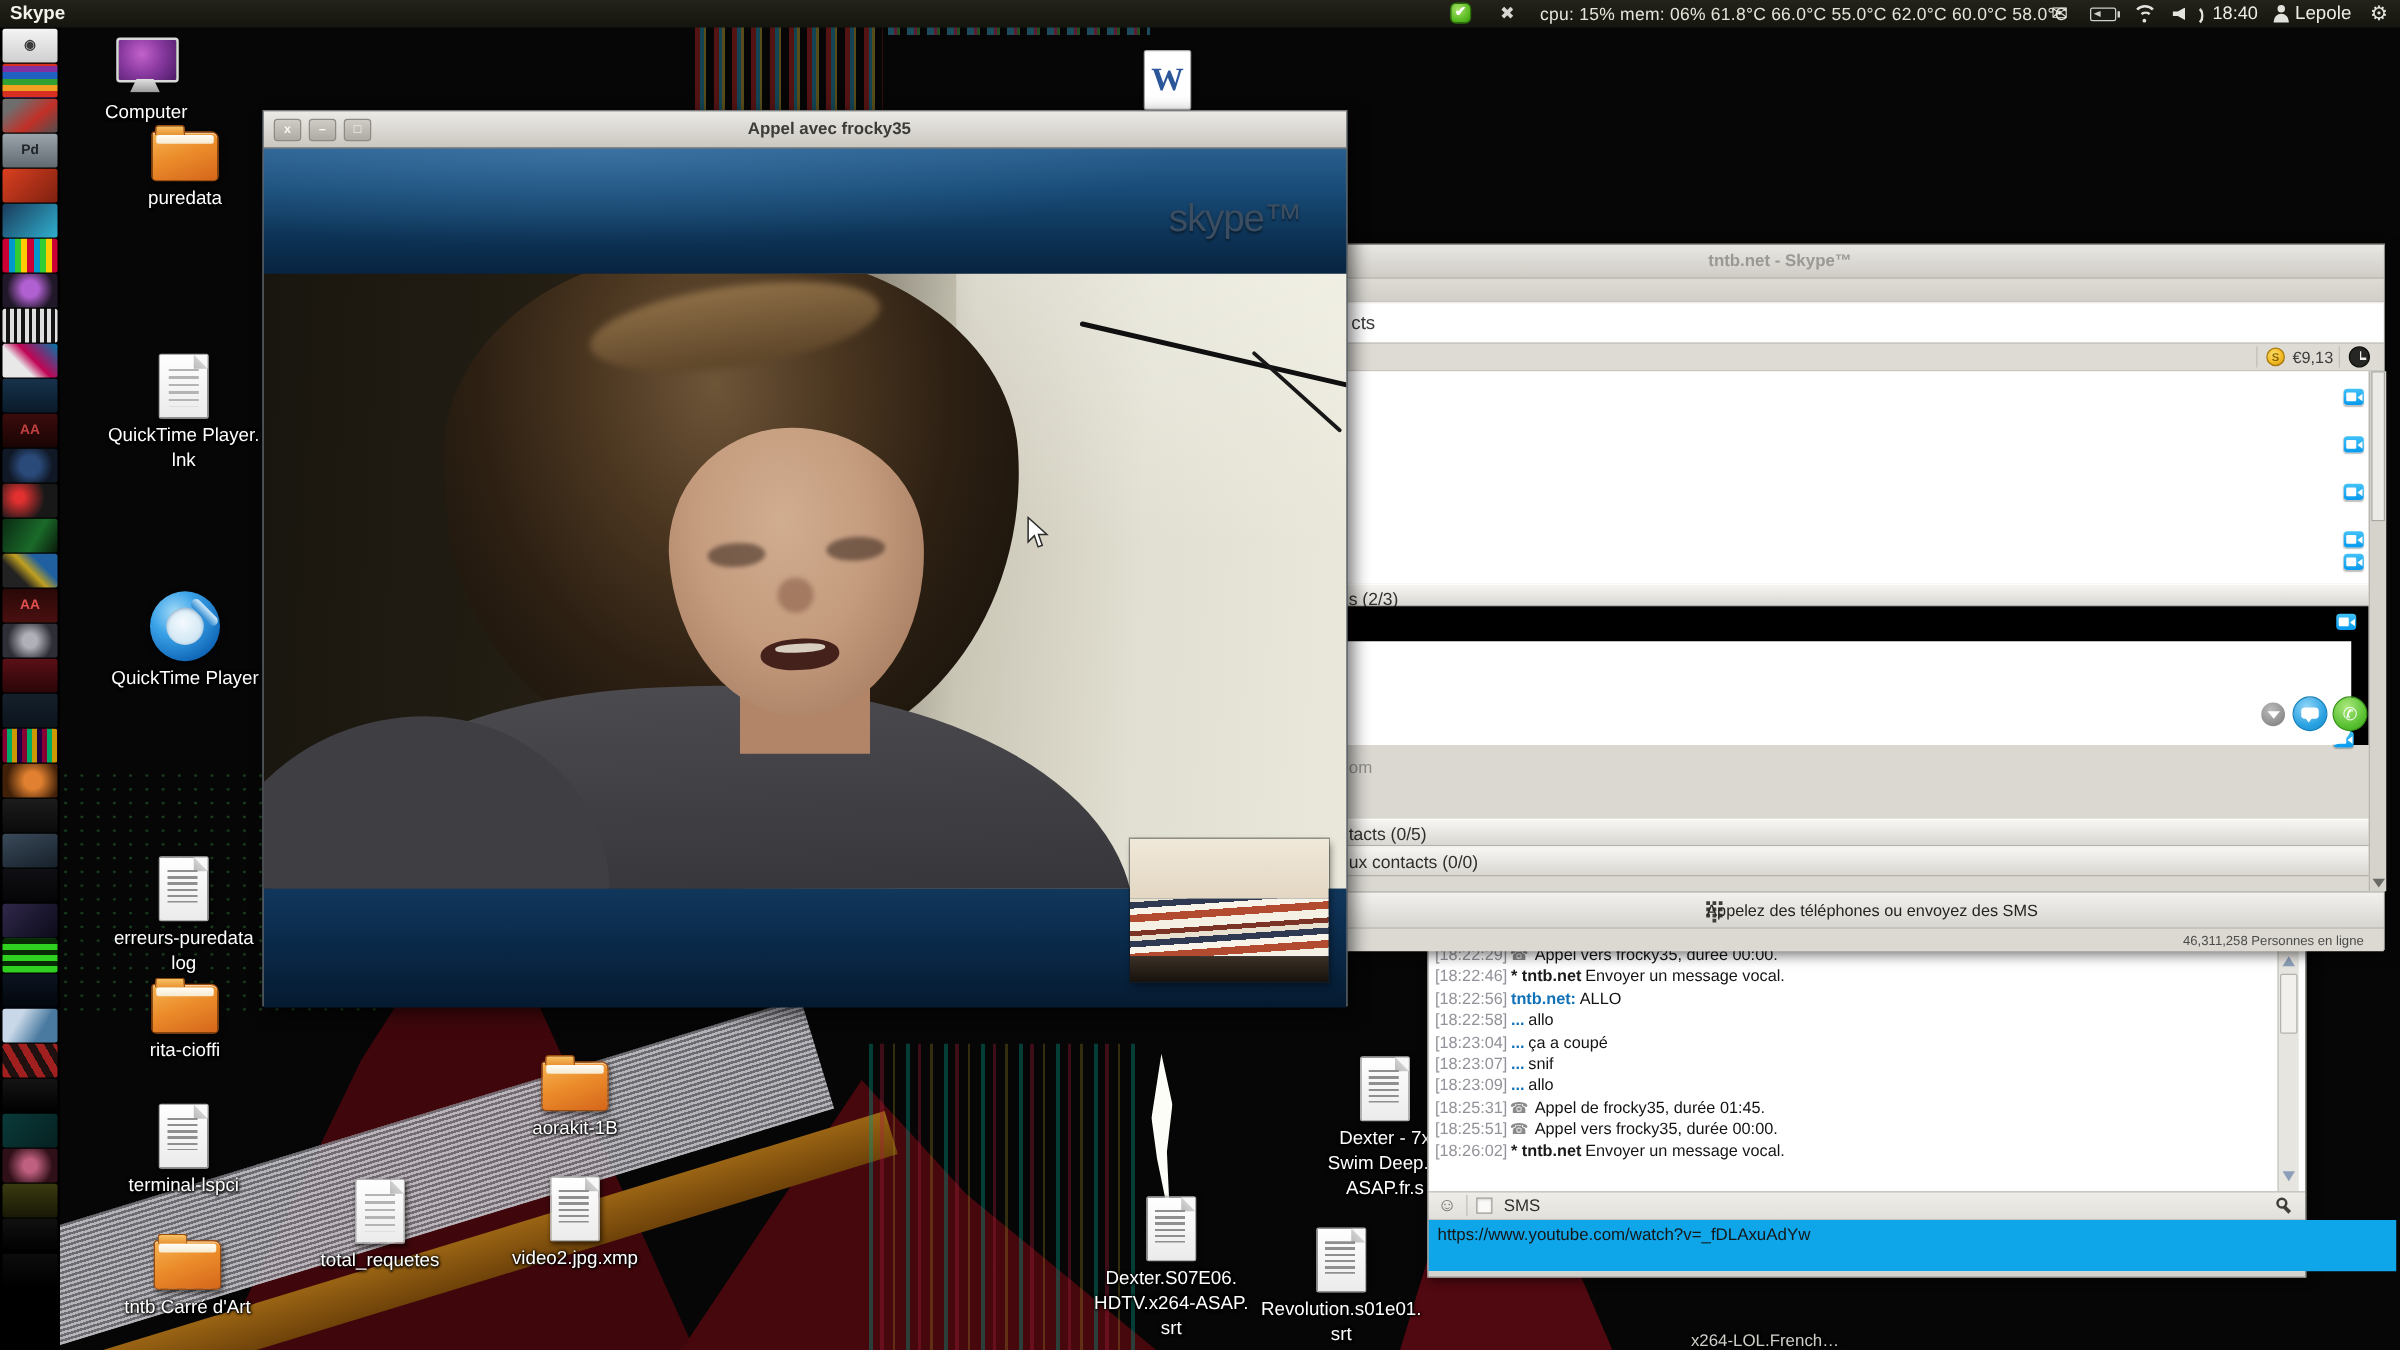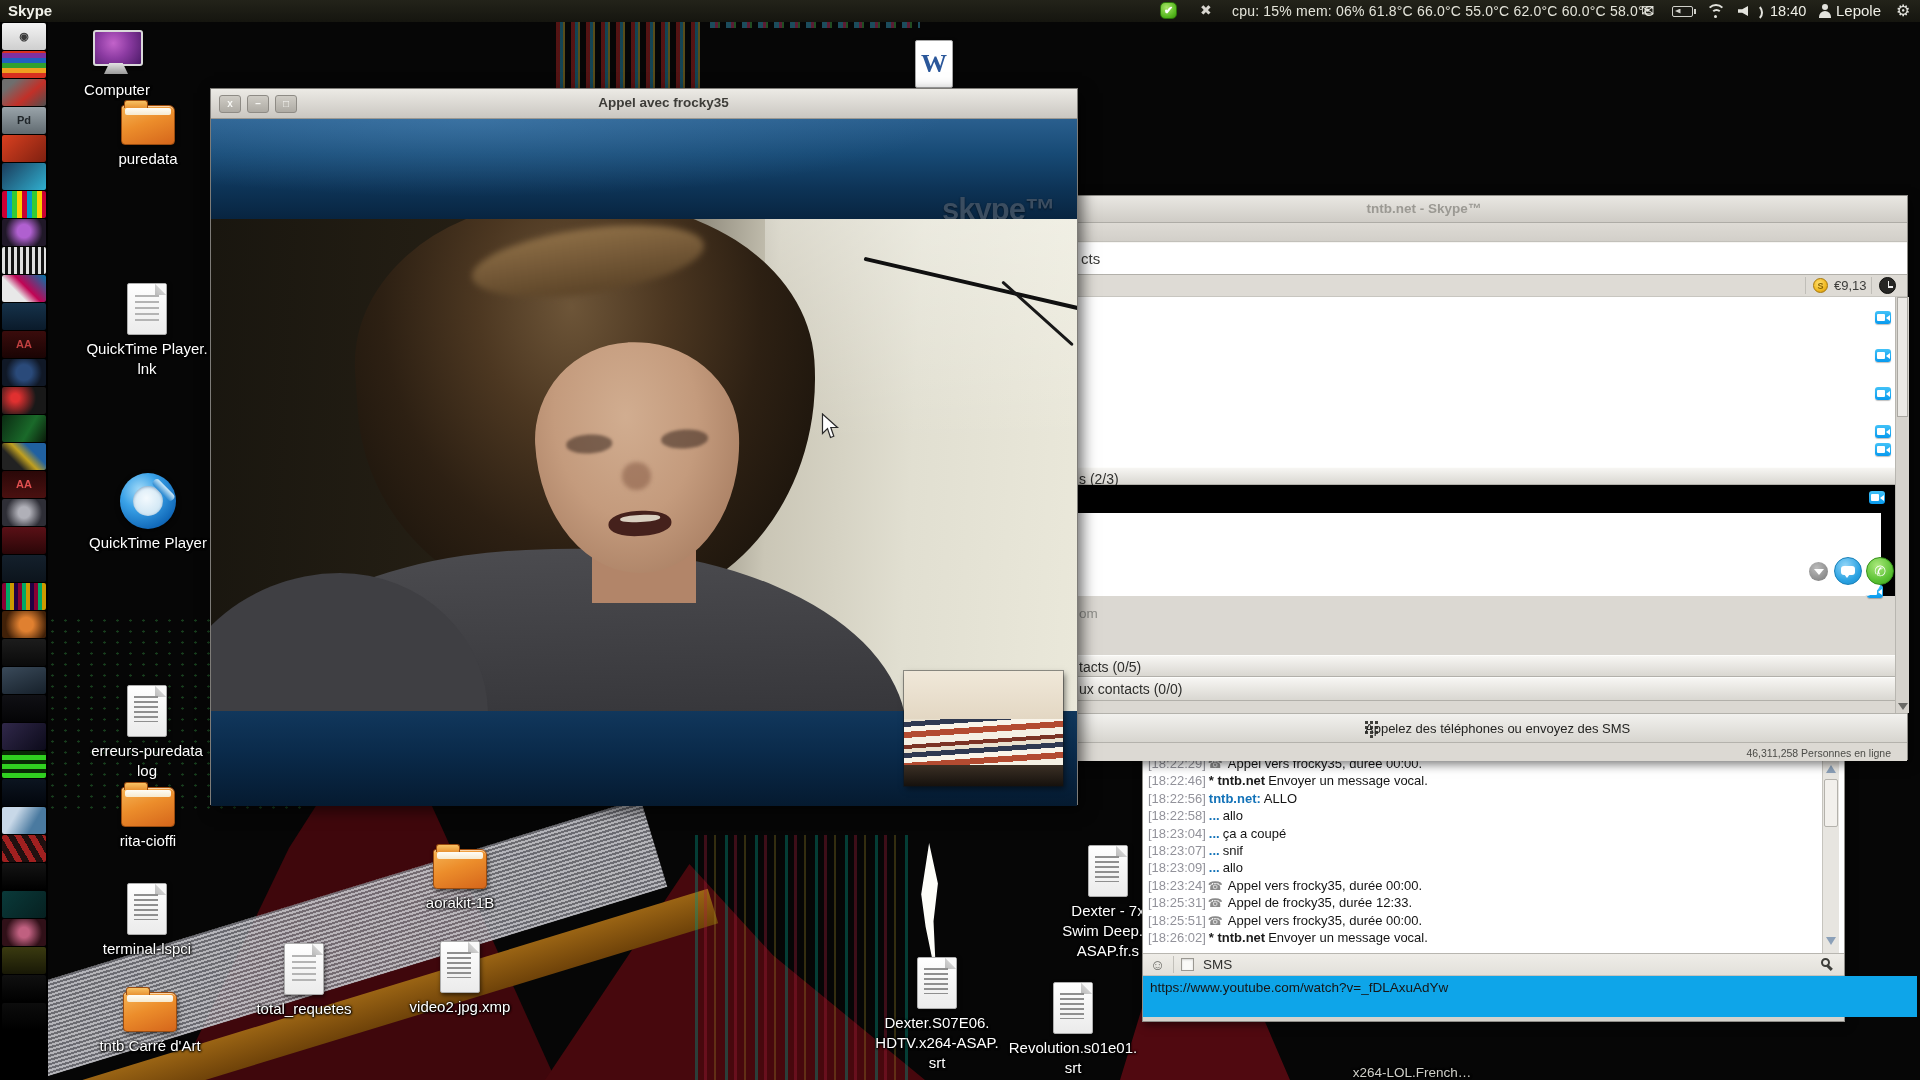--- a/index.html
+++ b/index.html
@@ -222,22 +222,22 @@
   .wbtn { position:absolute; top:6px; width:22px; height:18px; border:1px solid #8e8b85; border-radius:3px;
           background:linear-gradient(#cfccc5,#aeaba4); color:#f7f7f4; font-size:10px; font-weight:bold;
           text-align:center; line-height:16px; }
   .wbtn.b1 { left:8px; } .wbtn.b2 { left:36px; } .wbtn.b3 { left:64px; }
   .band { position:absolute; left:0; width:100%; }
   .b-top { top:30px; height:100px;
            background:radial-gradient(ellipse at 30% 0%, rgba(90,150,200,.35), rgba(0,0,0,0) 55%),
                       linear-gradient(180deg,#2a5f8e 0%,#174a75 35%,#0d3356 70%,#082440 100%); }
   .b-bot { top:622px; height:95px;
            background:linear-gradient(180deg,#11375c 0%,#0a2a4a 45%,#051a30 100%); }
-  .sklogo { position:absolute; right:22px; top:38px; font-size:31px; font-weight:bold; letter-spacing:-1px;
-            color:#3b4d60; text-shadow:0 1px 2px rgba(0,0,0,.5);margin-top:35px; }
+  .sklogo { position:absolute; right:36px; top:38px; font-size:31px; font-weight:normal; letter-spacing:-1px;
+            color:#3b4d60; text-shadow:0 1px 2px rgba(0,0,0,.5); }
   .video { position:absolute; left:0; top:130px; width:866px; height:492px; overflow:hidden;
            background:linear-gradient(93deg,#19160f 0%,#251f14 30%,#3d3526 44%,#8b8678 54%,#cac6b6 64%,#e1dfd1 80%,#eae8da 100%); }
   .v-wallhi { position:absolute; right:0; top:0; width:36%; height:45%;
            background:linear-gradient(180deg, rgba(255,255,250,.35), rgba(255,255,250,0)); }
   .v-hair { position:absolute; left:17%; top:-4%; width:53%; height:84%;
            background:radial-gradient(ellipse at 48% 26%,#6d5538 0%,#4c3721 28%,#2d2013 56%,#1e160d 78%);
            border-radius:45% 55% 48% 52% / 40% 45% 60% 55%; transform:rotate(-4deg); }
   .v-hairhi { position:absolute; left:30%; top:2%; width:27%; height:13%; filter:blur(3px);
            background:linear-gradient(#8d6e46,#5c4428); border-radius:50%; transform:rotate(-8deg); }
   .v-face { position:absolute; left:37.5%; top:25%; width:23.5%; height:47%;
@@ -396,22 +396,21 @@
 
   <div class="win chatwin">
     <div class="msglist">
         <div class="msg"><span class="ts">[18:22:29]</span><span class="ph">☎</span><span class="txt">Appel vers frocky35, durée 00:00.</span></div>
         <div class="msg"><span class="ts">[18:22:46]</span><span class="pref">* tntb.net</span><span class="txt">Envoyer un message vocal.</span></div>
         <div class="msg"><span class="ts">[18:22:56]</span><span class="snd">tntb.net:</span><span class="txt">ALLO</span></div>
         <div class="msg"><span class="ts">[18:22:58]</span><span class="snd">...</span><span class="txt">allo</span></div>
         <div class="msg"><span class="ts">[18:23:04]</span><span class="snd">...</span><span class="txt">ça a coupé</span></div>
         <div class="msg"><span class="ts">[18:23:07]</span><span class="snd">...</span><span class="txt">snif</span></div>
         <div class="msg"><span class="ts">[18:23:09]</span><span class="snd">...</span><span class="txt">allo</span></div>
-        <div class="msg"><span class="ts">[18:23:24]</span><span class="ph">☎</span><span class="txt">Appel vers frocky35, durée 00:00.</span></div>
-        <div class="msg"><span class="ts">[18:25:31]</span><span class="ph">☎</span><span class="txt">Appel de frocky35, durée 12:33.</span></div>
+        <div class="msg"><span class="ts">[18:25:31]</span><span class="ph">☎</span><span class="txt">Appel de frocky35, durée 01:45.</span></div>
         <div class="msg"><span class="ts">[18:25:51]</span><span class="ph">☎</span><span class="txt">Appel vers frocky35, durée 00:00.</span></div>
         <div class="msg"><span class="ts">[18:26:02]</span><span class="pref">* tntb.net</span><span class="txt">Envoyer un message vocal.</span></div>
       </div>
     <div class="chat-scroll">
       <div class="sc-up"></div>
       <div class="sc-thumb"></div>
       <div class="sc-down"></div>
     </div>
     <div class="smsbar">
       <span class="smiley">☺</span>

